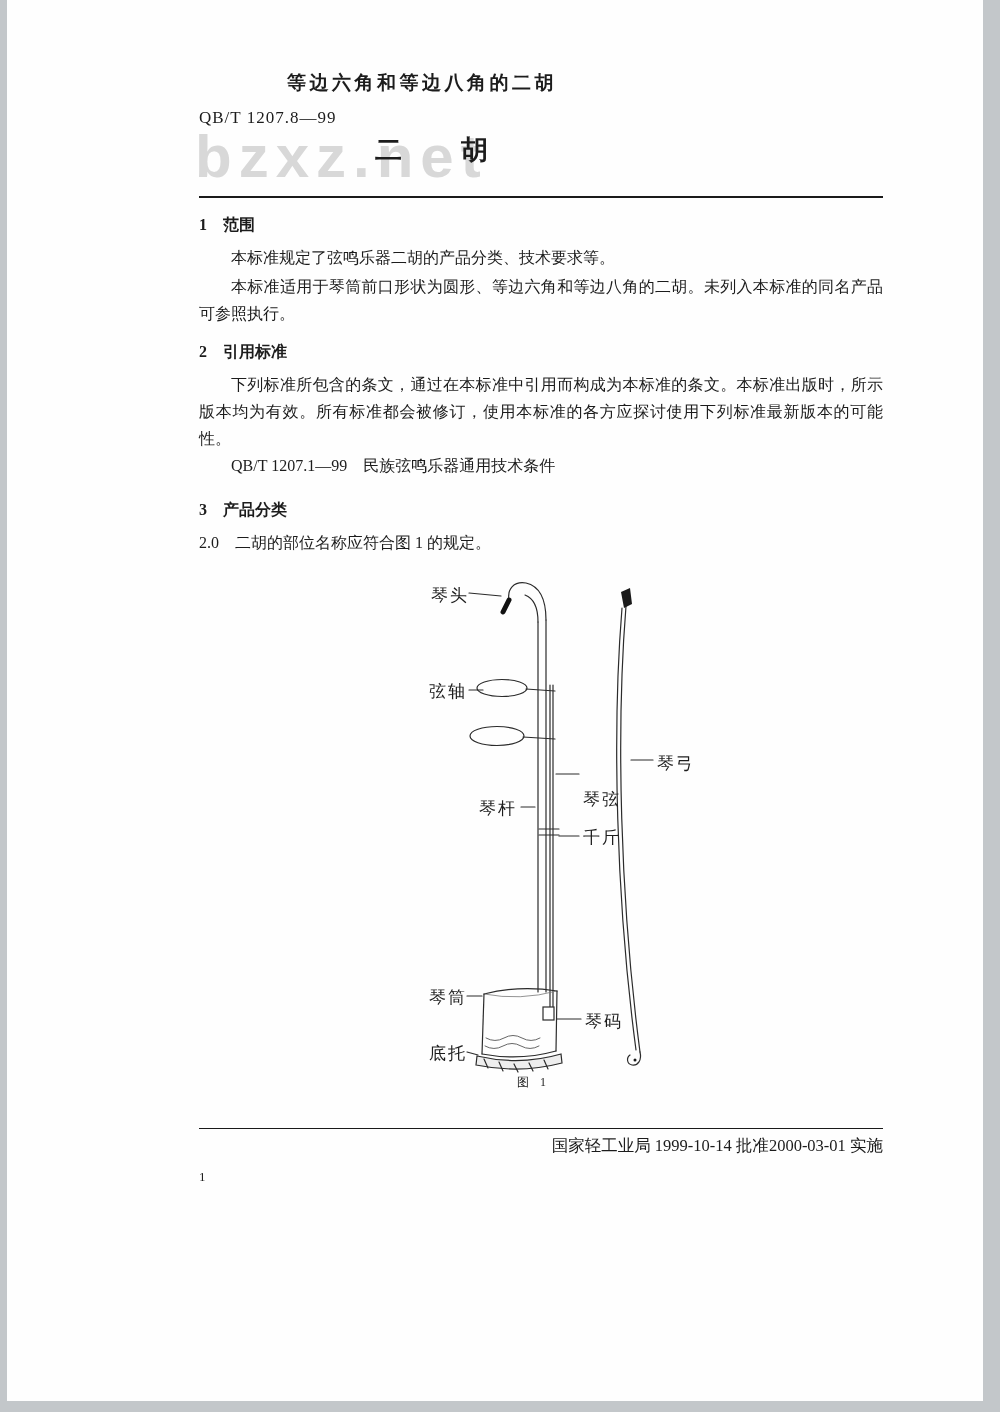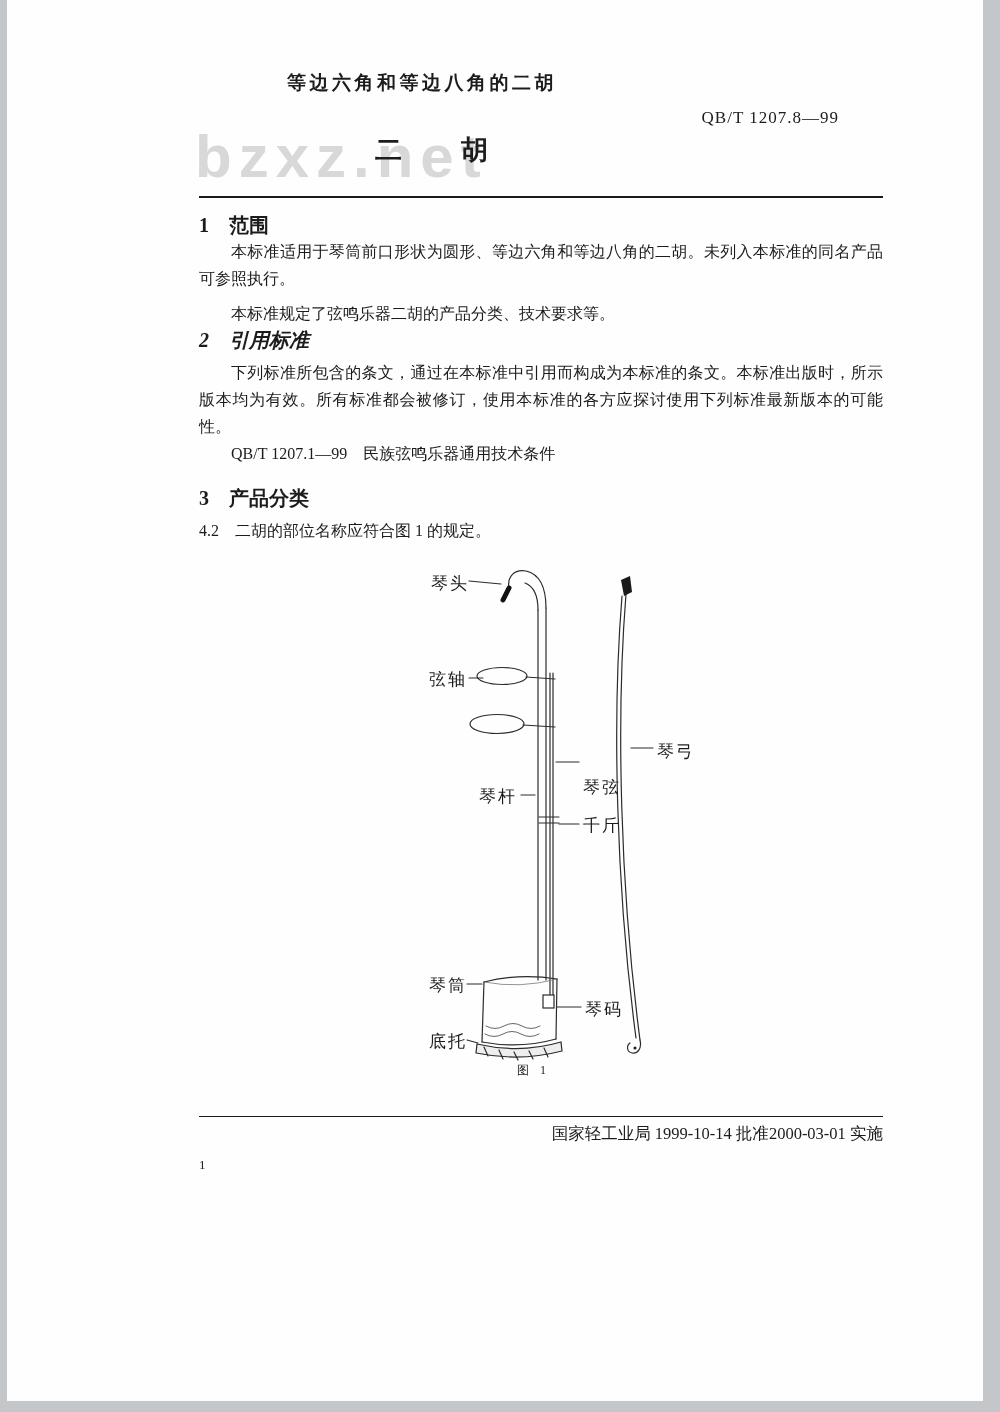--- a/index.html
+++ b/index.html
@@ -22,30 +22,30 @@
   }
   .content{
     position:relative;z-index:1;
     padding:70px 100px 0 192px;
   }
   .std-name{
     font-size:19px;font-weight:bold;letter-spacing:3.5px;
     margin:0 0 0 88px;width:fit-content;
   }
   .doc-number{
-    text-align:right;margin:12px 44px 0 0;
+    text-align:left;margin:12px 44px 0 0;
     font-size:17px;letter-spacing:1px;
   }
   .doc-title{
     margin:4px 0 0 176px;font-size:27px;font-weight:bold;
     letter-spacing:16px;width:fit-content;
   }
   .rule-top{border:0;border-top:2px solid #1a1a1a;margin:28px 0 0 0;}
-  .sec-heading{font-size:20px;font-weight:bold;margin:16px 0 0 0;line-height:22px;}
-  .sec-heading.h2{margin-top:2px;font-style:italic;}
+  .sec-heading{font-size:16px;font-weight:bold;margin:16px 0 0 0;line-height:22px;}
+  .sec-heading.h2{margin-top:14px;}
   .sec-heading.h3{margin-top:20px;}
   .body-p{font-size:16px;line-height:27px;margin:8px 0 0 0;text-align:justify;}
   .body-p.indent{text-indent:2em;}
   .body-p.tight{margin-top:2px;}
   .body-p.ref{margin-top:0;}
   .clause{font-size:16px;line-height:27px;margin:8px 0 0 0;}
 
   .figure{
     position:relative;width:684px;height:560px;margin-top:4px;
   }
@@ -82,29 +82,29 @@
 
   <div class="content">
 
     <div class="std-name">等边六角和等边八角的二胡</div>
     <div class="doc-number">QB/T 1207.8—99</div>
     <div class="doc-title">二　胡</div>
 
     <hr class="rule-top">
 
     <div class="sec-heading">1　范围</div>
+    <p class="body-p indent">本标准规定了弦鸣乐器二胡的产品分类、技术要求等。</p>
     <p class="body-p indent tight">本标准适用于琴筒前口形状为圆形、等边六角和等边八角的二胡。未列入本标准的同名产品可参照执行。</p>
-    <p class="body-p indent">本标准规定了弦鸣乐器二胡的产品分类、技术要求等。</p>
 
     <div class="sec-heading h2">2　引用标准</div>
     <p class="body-p indent">下列标准所包含的条文，通过在本标准中引用而构成为本标准的条文。本标准出版时，所示版本均为有效。所有标准都会被修订，使用本标准的各方应探讨使用下列标准最新版本的可能性。</p>
     <p class="body-p indent ref">QB/T 1207.1—99　民族弦鸣乐器通用技术条件</p>
 
     <div class="sec-heading h3">3　产品分类</div>
-    <p class="clause">4.2　二胡的部位名称应符合图 1 的规定。</p>
+    <p class="clause">2.0　二胡的部位名称应符合图 1 的规定。</p>
 
     <div class="figure">
       <svg width="684" height="560" viewBox="0 0 684 560" fill="none" stroke="#2b2b2b" stroke-width="1.2" stroke-linecap="round">
 
         <line x1="339" y1="62" x2="339" y2="432"></line>
         <line x1="347" y1="60" x2="347" y2="432"></line>
 
         <path d="M 347 60 C 347 38 340 26 327 23 C 315 21 308 29 310 40"></path>
         <path d="M 339 62 C 339 46 334 38 326 35"></path>
         <path d="M 310 40 L 304 52" stroke="#111" stroke-width="5"></path>

